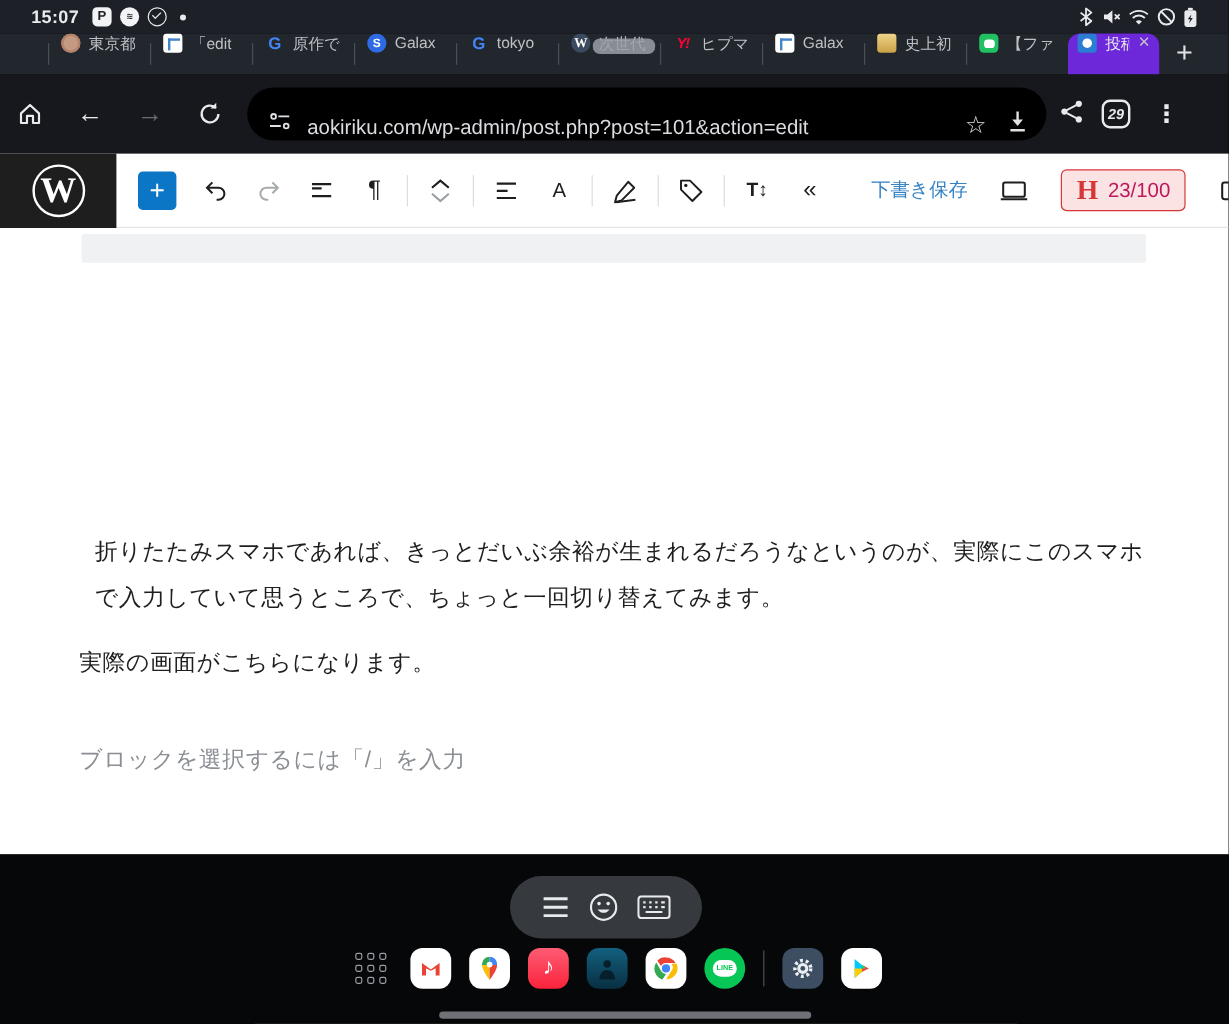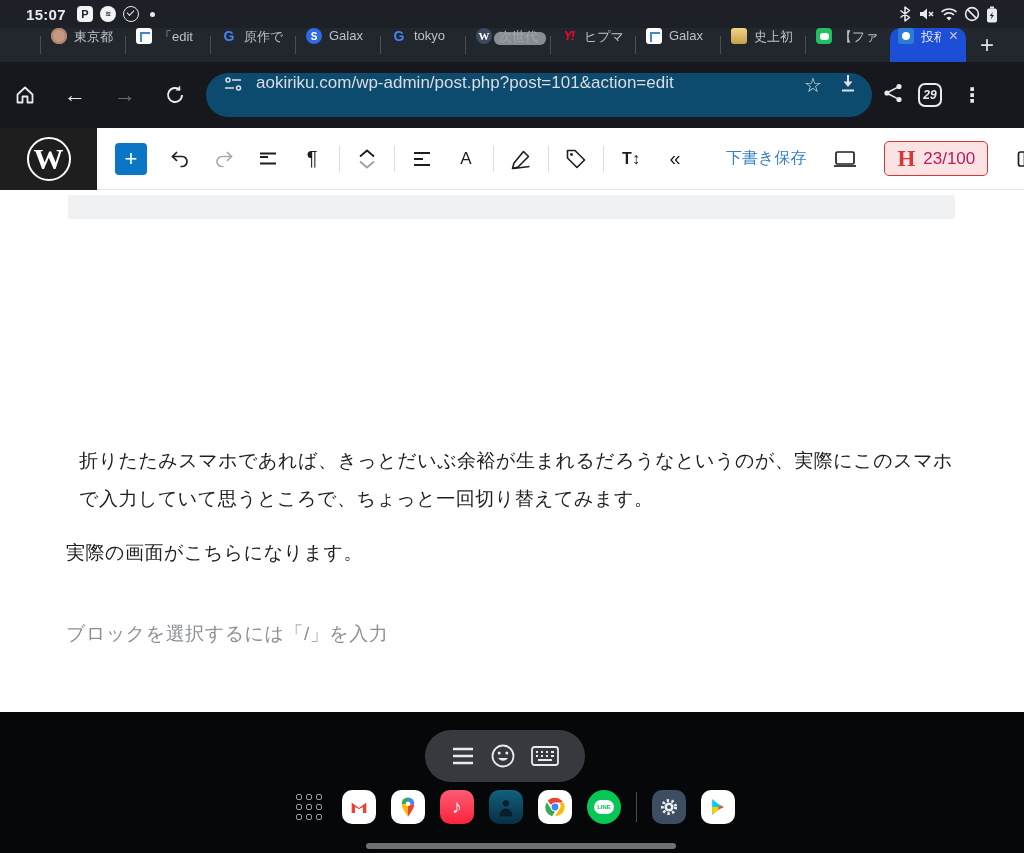--- a/index.html
+++ b/index.html
@@ -21,21 +21,21 @@
   .sb-dot { width:5px; height:5px; border-radius:50%; background:#e8eaed; margin-left:4px; }
   .sb-right { display:flex; align-items:center; gap:6px; }
   .sb-right svg { display:block; }
 
   
   .tab-strip { position:absolute; left:0; top:28px; width:1024px; height:34px; background:#22262d;
     display:flex; align-items:stretch; padding-left:40px; }
   .tab-div { width:1px; height:18px; background:#4a4f57; align-self:center; }
   .tab { display:flex; align-items:flex-start; gap:7px; width:84px; padding:0 10px; overflow:hidden; position:relative; }
   .tab-label { color:#bdc1c6; font-size:13px; white-space:nowrap; overflow:hidden; }
-  .tab.active { background:#1d4ed8; border-radius:10px 10px 0 0; width:76px; padding:0 8px; }
+  .tab.active { background:#6d28d9; border-radius:10px 10px 0 0; width:76px; padding:0 8px; }
   .tab.active .tab-label { color:#e8eaed; }
   .tab-close { color:#c6cacd; font-size:16px; line-height:1; margin-left:1px; }
   .new-tab { color:#dfe1e5; font-size:24px; font-weight:300; align-self:center; margin-left:14px; line-height:1; }
   .fav { width:16px; height:16px; flex:none; display:flex; align-items:center; justify-content:center;
     font-size:11px; font-weight:bold; border-radius:3px; position:relative; }
   .fav-site-circle { border-radius:50%; background:#c59a83; box-shadow:inset 0 0 0 2px #b4826b; }
   .fav-image { background:#fff; }
   .fav-image::after { content:""; width:8px; height:8px;
     border-left:2.5px solid #4285c8; border-top:2.5px solid #4285c8; transform:translate(1px,1px); }
   .fav-google { background:transparent; color:#4285f4; font-size:14px; }
@@ -48,22 +48,22 @@
   .fav-bluedoc { background:#2b7cd3; border-radius:3px; }
   .fav-bluedoc::after { content:""; width:8px; height:8px; background:#fff; border-radius:50%; }
   .redaction { position:absolute; left:28px; top:4px; width:52px; height:13px; background:#9aa0a6; border-radius:6px; opacity:.85; }
 
   
   .addr-row { position:absolute; left:0; top:62px; width:1024px; height:66px; background:#16181d;
     display:flex; align-items:center; }
   .nav-btn { width:50px; text-align:center; color:#e8eaed; font-size:22px; }
   .nav-btn svg { display:block; margin:0 auto; }
   .nav-btn.disabled { color:#686d75; }
-  .omnibox { display:flex; align-items:flex-start; height:44px; width:666px; margin-left:6px;
-    background:#0c4a6e; border-radius:22px; padding:0 14px 0 16px; }
+  .omnibox { display:flex; align-items:flex-end; height:44px; width:666px; margin-left:6px;
+    background:#000000; border-radius:22px; padding:0 14px 0 16px; }
   .omni-url { color:#dadce0; font-size:17px; white-space:nowrap; overflow:hidden; flex:1; margin-left:12px; }
   .omni-ic { color:#dfe1e5; font-size:20px; margin-left:16px; }
   .addr-right { display:flex; align-items:center; gap:14px; margin-left:10px; }
   .tab-counter { width:24px; height:24px; border:2.2px solid #e8eaed; border-radius:7px; color:#e8eaed;
     font-size:12px; font-weight:bold; display:flex; align-items:center; justify-content:center;font-style:italic; }
   .kebab { color:#e8eaed; font-size:20px; font-weight:bold; letter-spacing:0; padding:0 6px; }
 
   
   .wp-bar { position:absolute; left:0; top:128px; width:1024px; height:62px; background:#fff;
     border-bottom:1px solid #e2e4e7; display:flex; align-items:center; }

